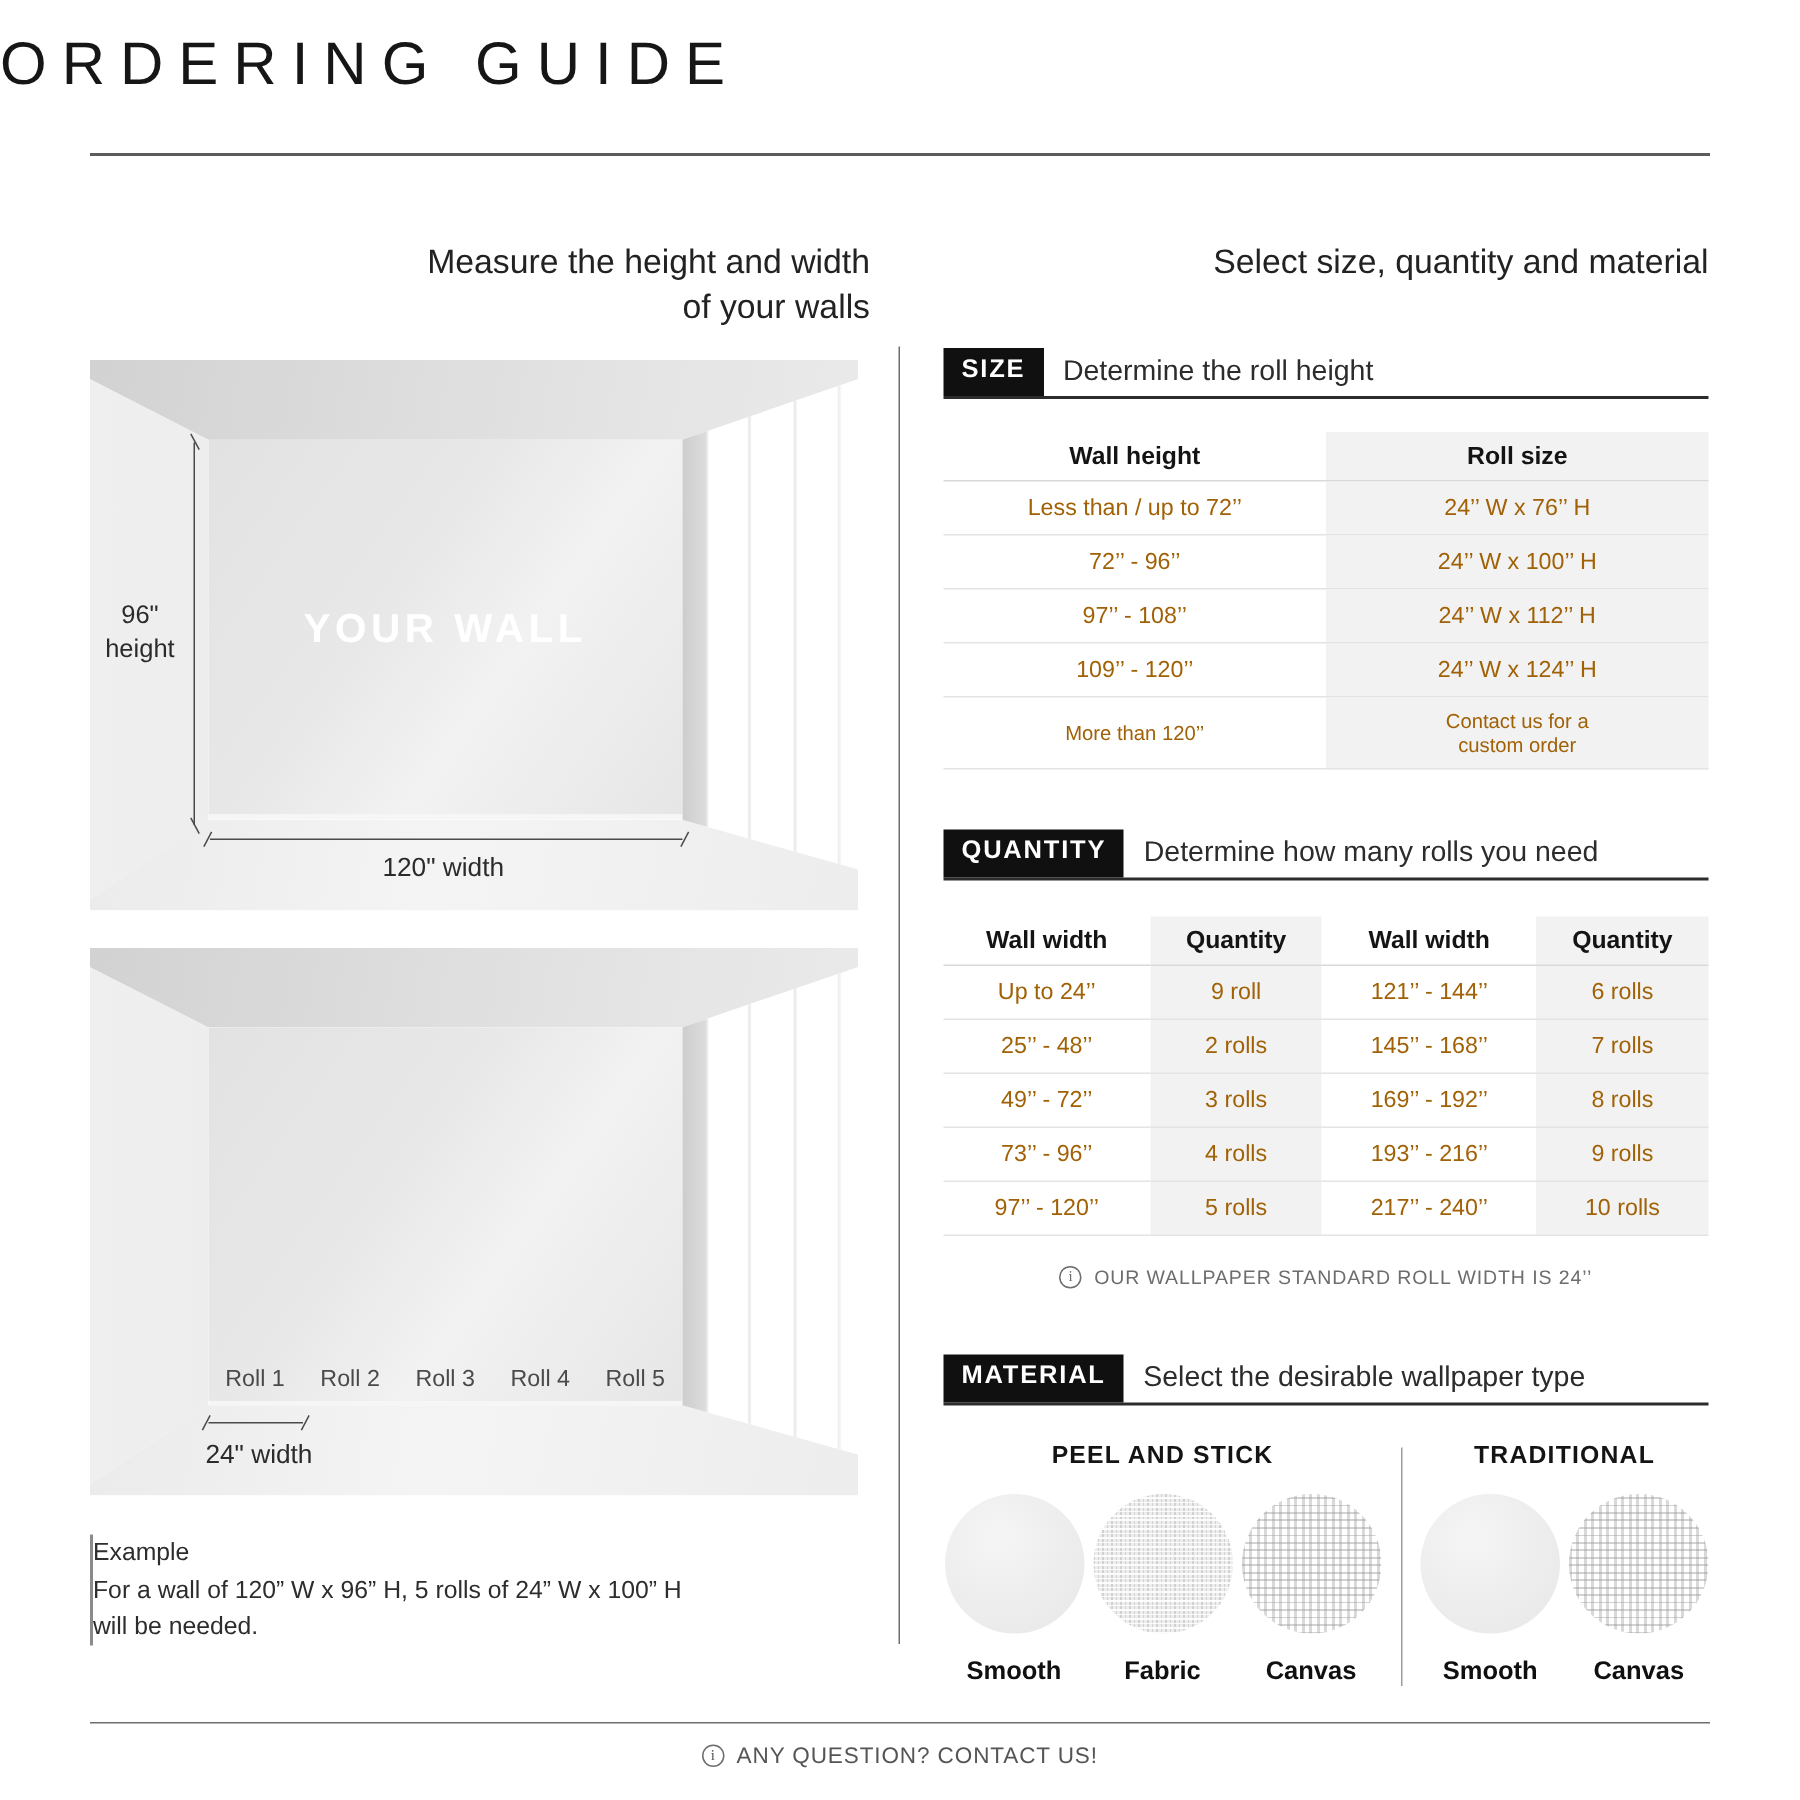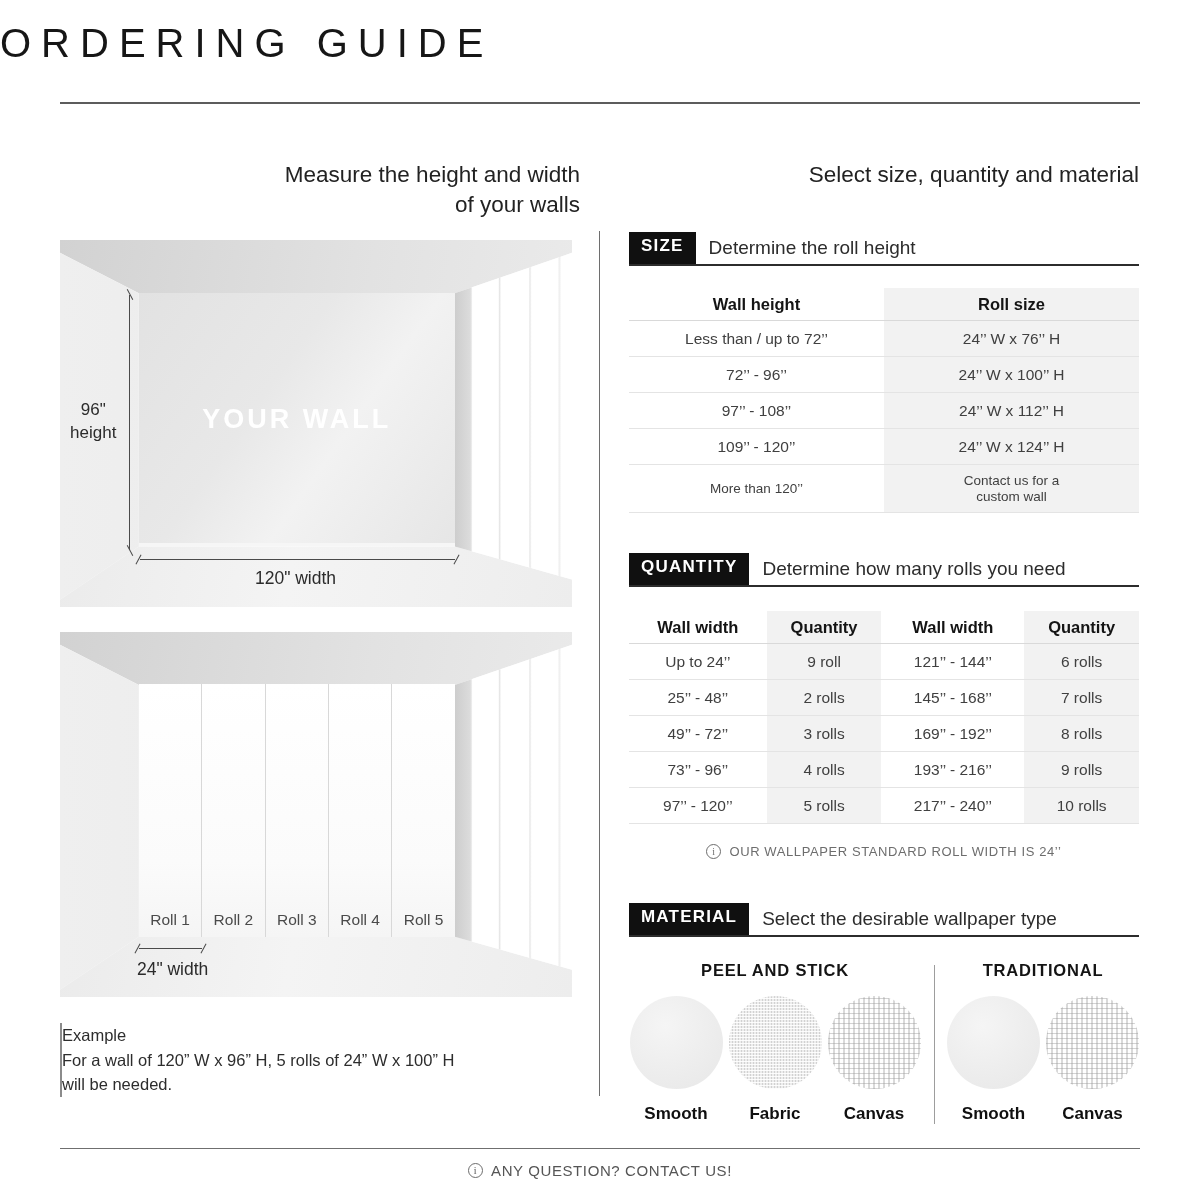--- a/index.html
+++ b/index.html
@@ -58,21 +58,21 @@
   .dim-h::after  { right:-2px; top:-5px; transform:rotate(62deg); height:1px; width:11px; }
   .dim-h { height:1px; }
   .room1 .dim-h { left:15.6%; width:61.5%; top:87%; }
   .dim-h::before, .dim-h::after { top:-5px; height:11px; width:1px; transform:rotate(28deg); }
   .height-label { position:absolute; left:0; width:13%; top:43%; text-align:center;
     font-size:17px; line-height:23px; color:#2b2b2b; }
   .width-label { position:absolute; left:30.5%; width:31%; top:89.5%; text-align:center;
     font-size:17.5px; color:#2b2b2b; }
 
   
-  .panels { position:absolute; left:15.4%; top:14.2%; width:61.7%; height:69.4%; display:flex; }
+  .panels { position:absolute; left:15.4%; top:14.2%; width:61.7%; height:69.4%; display:flex;align-items:flex-end; }
   .panel { flex:1; position:relative; background:linear-gradient(180deg,#ffffff 0%,#fbfbfb 70%,#f5f5f5 100%);
     border-right:1px solid #d8d8d8; }
   .panel:last-child { border-right:none; }
   .panel-label { position:absolute; bottom:8px; left:0; width:100%; text-align:center;
     font-size:15.5px; color:#4a4a4a; }
   .room2 .dim-h { left:15.4%; width:12.4%; top:86.6%; }
   .room2 .width-label { left:11%; width:22%; top:89.6%; text-align:center; }
 
   
   .example { margin-top:26px; border-left:2px solid #8b8b8b; 
@@ -82,21 +82,21 @@
   .sec-head { display:flex; align-items:stretch; border-bottom:2px solid #2c2c2c; }
   .size-sec { margin-top:42px; }
   .badge { background:#101010; color:#fff; font-weight:700; font-size:17px;
     letter-spacing:1.2px; padding:4px 12px 5px 12px; }
   .sec-sub { font-size:19px; color:#2c2c2c; padding:5px 0 5px 13px; }
 
   .tbl { display:grid; margin-top:22px; }
   .size-tbl { grid-template-columns:50% 50%; }
   .qty-tbl  { grid-template-columns:27% 22.5% 28% 22.5%; margin-top:24px; }
   .cell { display:flex; align-items:center; justify-content:center; text-align:center;
-    border-bottom:1px solid #e4e4e4; height:36px; font-size:15.5px; color:#404040; }
+    border-bottom:1px solid #e4e4e4; height:36px; font-size:15.5px; color:#a16207; }
   .cell.hdr { font-weight:700; color:#141414; font-size:16.5px; height:33px; border-bottom:1px solid #d9d9d9; }
   .cell.shaded { background:#f2f2f2; }
   .cell.tall { height:48px; font-size:13.5px; line-height:16px; }
   .cell.tall span { display:inline-block; max-width:140px; }
 
   .note { margin-top:20px; display:flex; align-items:center; justify-content:center; gap:8px;
     color:#6d6d6d; font-size:13px; letter-spacing:0.6px; }
   .info-circle { width:15px; height:15px; min-width:15px; border:1px solid #6d6d6d; border-radius:50%;
     display:flex; align-items:center; justify-content:center; font-size:10px; line-height:1;
     font-family:"Liberation Serif", serif; }
@@ -209,21 +209,21 @@
           <div class="cell">Less than / up to 72’’</div>
           <div class="cell shaded">24’’ W x 76’’ H</div>
           <div class="cell">72’’ - 96’’</div>
           <div class="cell shaded">24’’ W x 100’’ H</div>
           <div class="cell">97’’ - 108’’</div>
           <div class="cell shaded">24’’ W x 112’’ H</div>
           <div class="cell">109’’ - 120’’</div>
           <div class="cell shaded">24’’ W x 124’’ H</div>
           <div class="cell tall">More than 120’’</div>
           <div class="cell tall shaded">
-            <span>Contact us for a custom wall</span>
+            <span>Contact us for a custom order</span>
             </div>
         </div>
       </div>
 
       <div class="qty-sec">
         <div class="sec-head">
           <span class="badge">QUANTITY</span>
           <span class="sec-sub">Determine how many rolls you need</span>
         </div>
         <div class="tbl qty-tbl">

